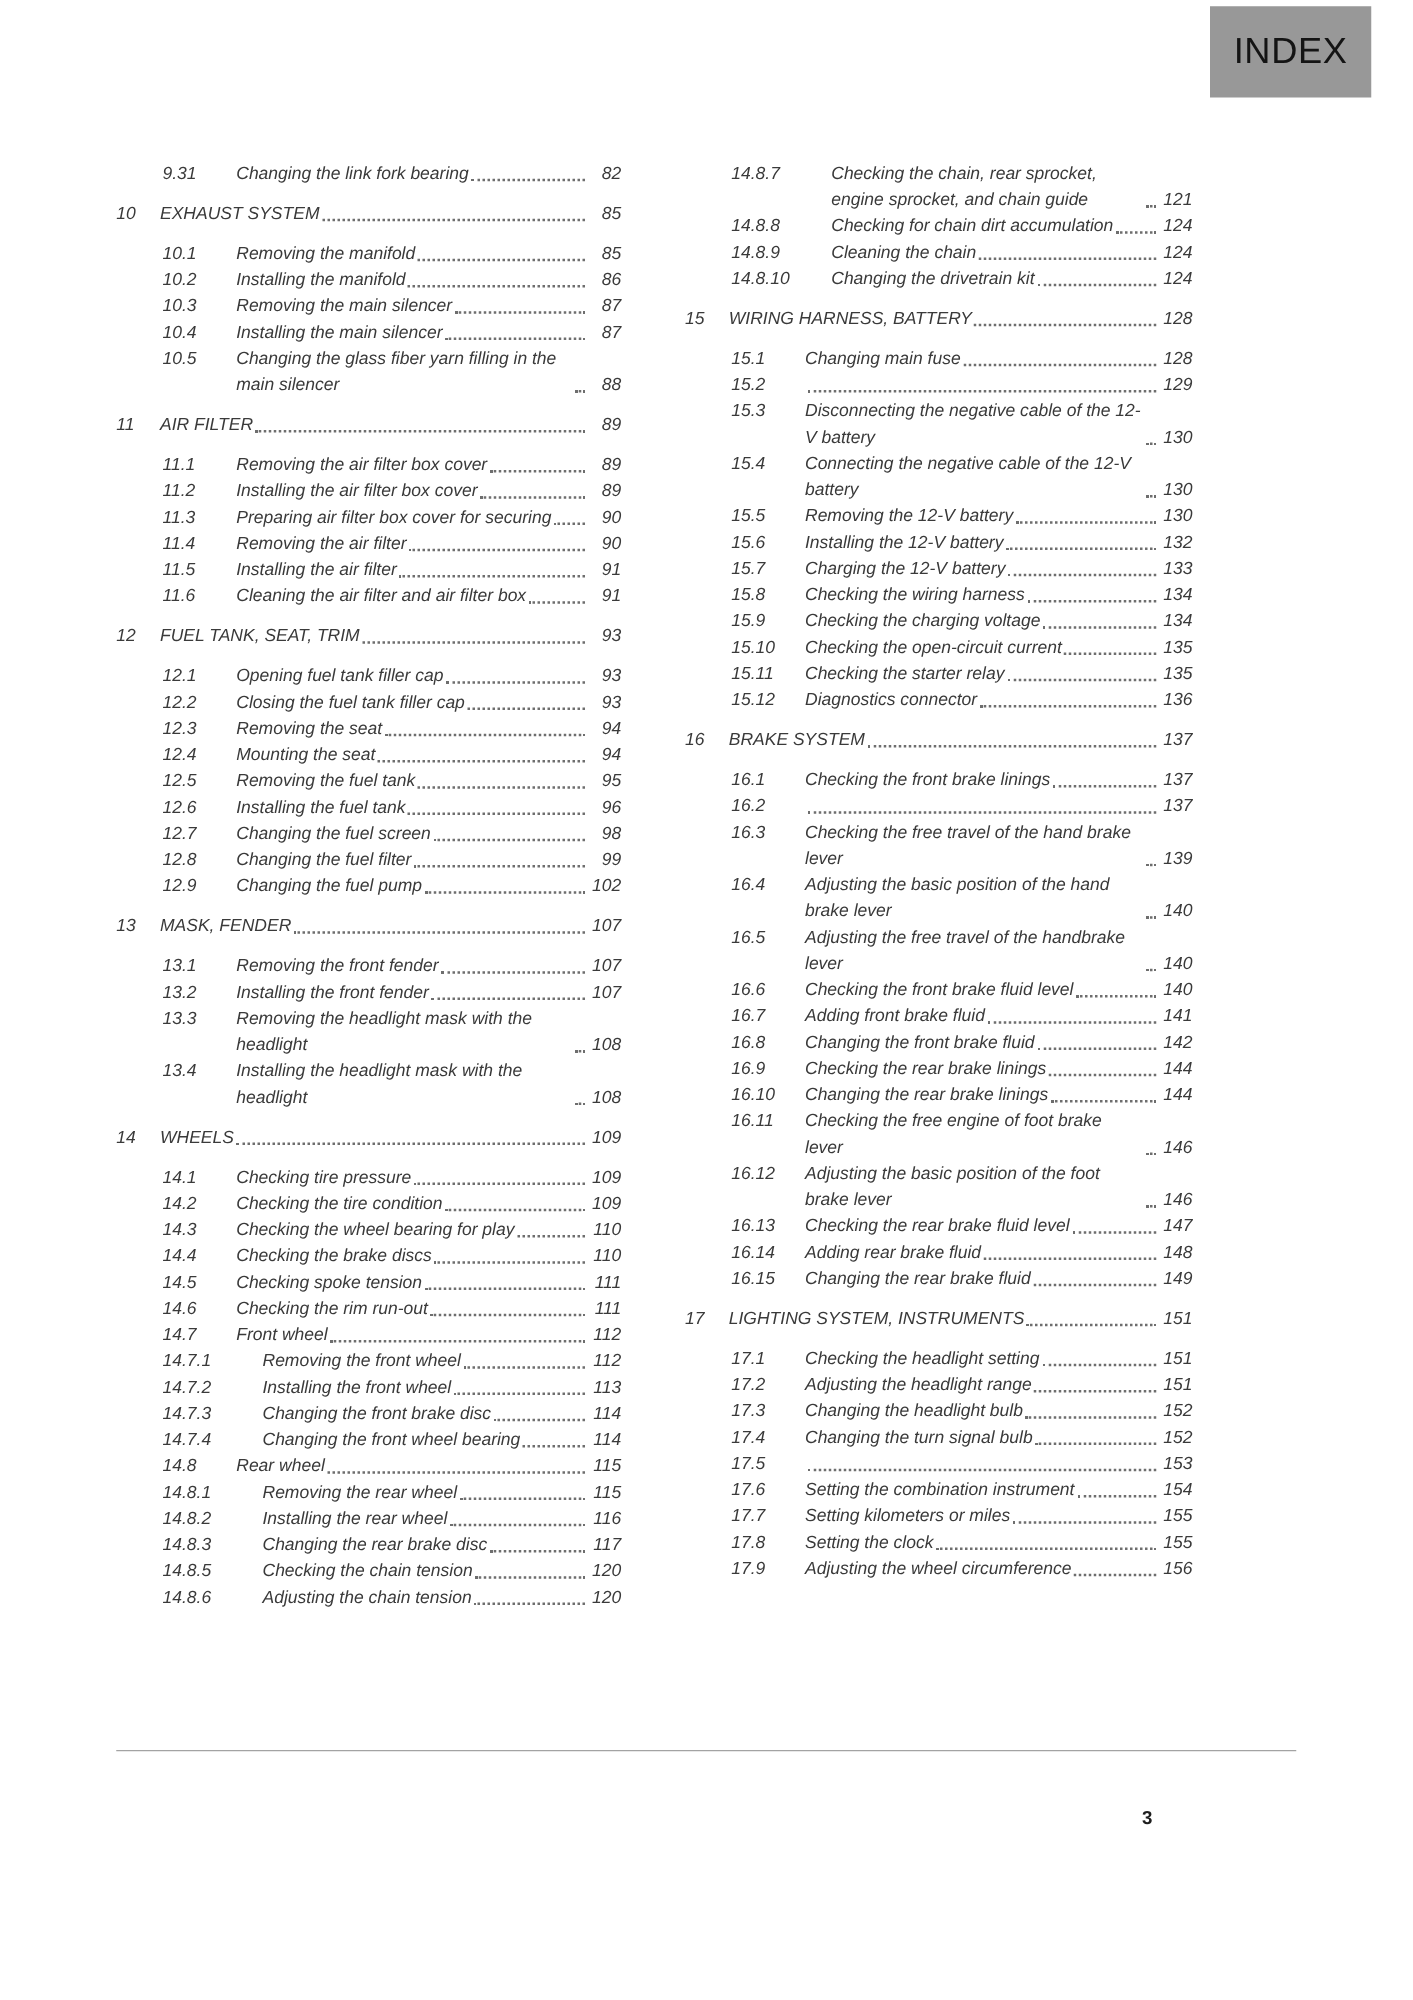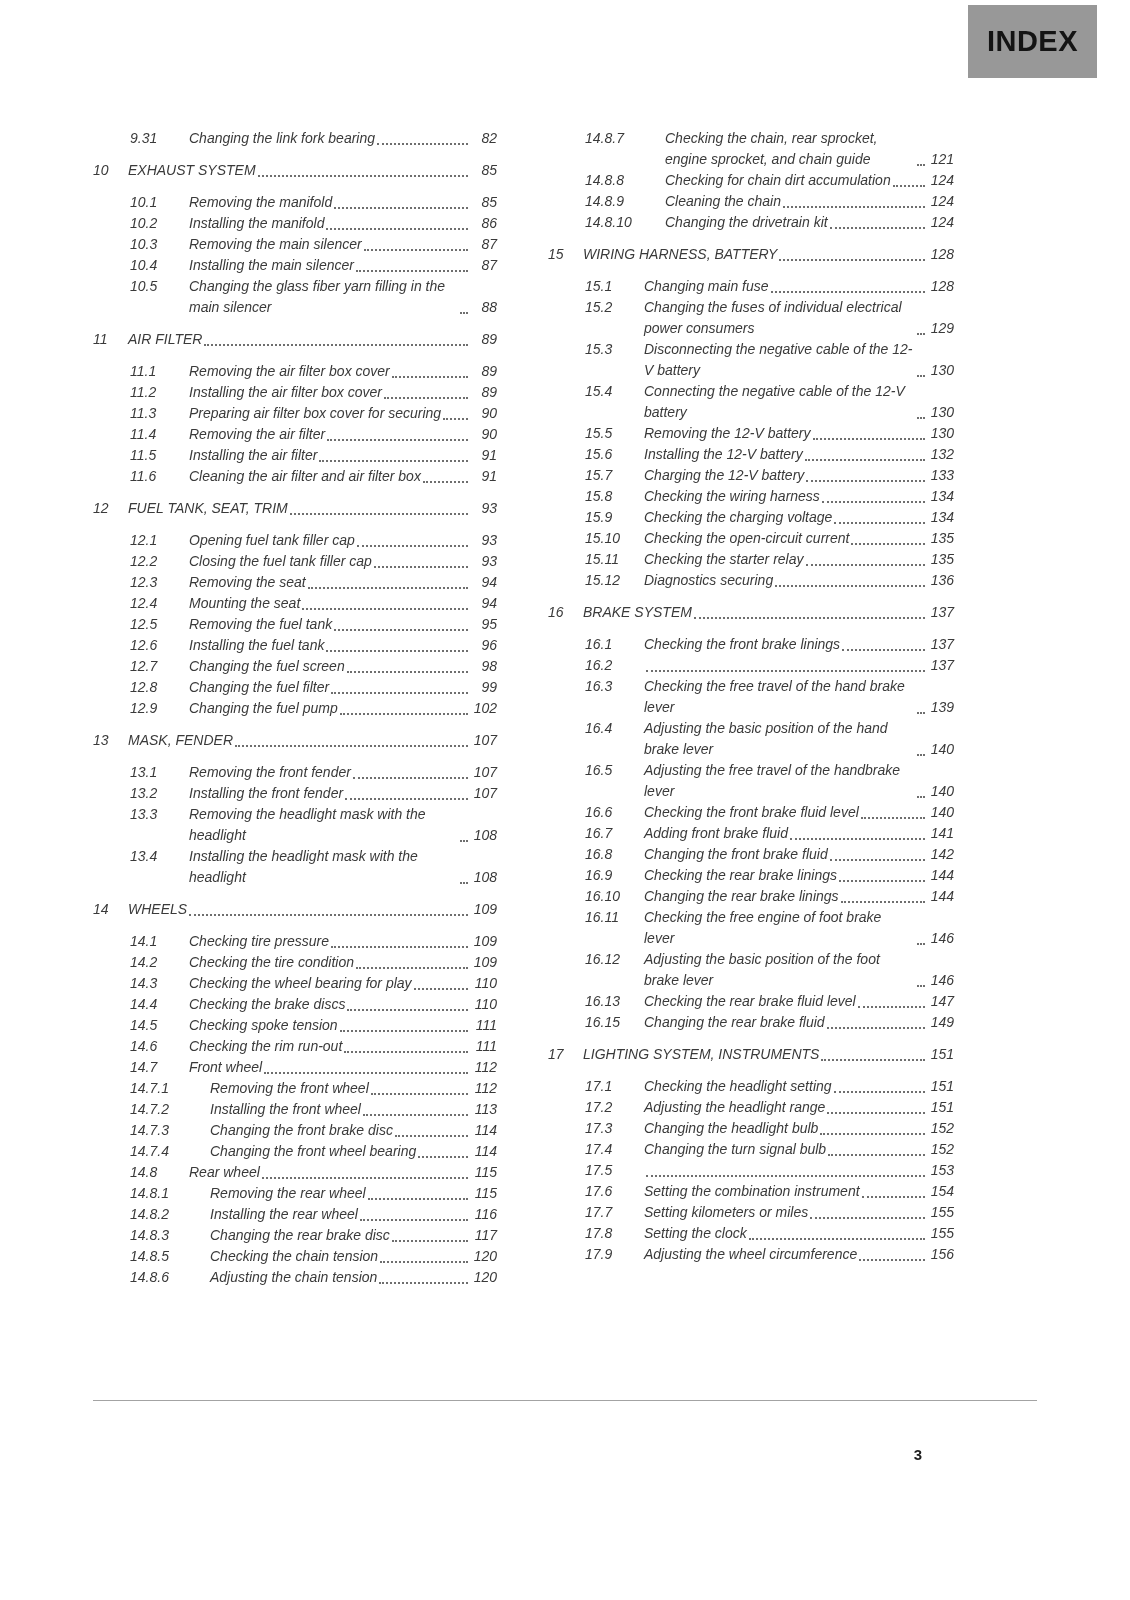--- a/index.html
+++ b/index.html
@@ -14,21 +14,21 @@
   .page { position: absolute; inset: 0; background: #ffffff; }
 
   
   .index-tab {
     position: absolute; top: 5px; right: 33px;
     width: 129px; height: 73px;
     background: #989898;
     display: flex; align-items: center; justify-content: center;
   }
   .index-tab .index-title {
-    font-size: 29px; font-weight: 700; color: #141414; letter-spacing: 0.5px;
+    font-size: 29px; font-weight: 400; color: #141414; letter-spacing: 0.5px;
   }
 
   
   .toc {
     position: absolute; top: 128px; left: 93px;
     display: flex; gap: 27px;
   }
   .col { display: flex; flex-direction: column; font-style: italic; }
   .col-left  { width: 404px; }
   .col-right { width: 406px; margin-left: 24px; }
@@ -393,21 +393,20 @@
           <span class="page-num">128</span>
         </div>
         <div class="entry level-1">
           <span class="num">15.1</span>
           <span class="label">Changing main fuse</span>
           <span class="leader"></span>
           <span class="page-num">128</span>
         </div>
         <div class="entry level-1">
           <span class="num">15.2</span>
-          <span class="label">Changing the fuses of individual electrical power consumers</span>
           <span class="leader"></span>
           <span class="page-num">129</span>
         </div>
         <div class="entry level-1">
           <span class="num">15.3</span>
           <span class="label">Disconnecting the negative cable of the 12-V battery</span>
           <span class="leader"></span>
           <span class="page-num">130</span>
         </div>
         <div class="entry level-1">
@@ -453,21 +452,21 @@
           <span class="page-num">135</span>
         </div>
         <div class="entry level-1">
           <span class="num">15.11</span>
           <span class="label">Checking the starter relay</span>
           <span class="leader"></span>
           <span class="page-num">135</span>
         </div>
         <div class="entry level-1">
           <span class="num">15.12</span>
-          <span class="label">Diagnostics securing</span>
+          <span class="label">Diagnostics connector</span>
           <span class="leader"></span>
           <span class="page-num">136</span>
         </div>
         <div class="entry level-0">
           <span class="num">16</span>
           <span class="label">BRAKE SYSTEM</span>
           <span class="leader"></span>
           <span class="page-num">137</span>
         </div>
         <div class="entry level-1">
@@ -541,20 +540,26 @@
           <span class="leader"></span>
           <span class="page-num">146</span>
         </div>
         <div class="entry level-1">
           <span class="num">16.13</span>
           <span class="label">Checking the rear brake fluid level</span>
           <span class="leader"></span>
           <span class="page-num">147</span>
         </div>
         <div class="entry level-1">
+          <span class="num">16.14</span>
+          <span class="label">Adding rear brake fluid</span>
+          <span class="leader"></span>
+          <span class="page-num">148</span>
+        </div>
+        <div class="entry level-1">
           <span class="num">16.15</span>
           <span class="label">Changing the rear brake fluid</span>
           <span class="leader"></span>
           <span class="page-num">149</span>
         </div>
         <div class="entry level-0">
           <span class="num">17</span>
           <span class="label">LIGHTING SYSTEM, INSTRUMENTS</span>
           <span class="leader"></span>
           <span class="page-num">151</span>

